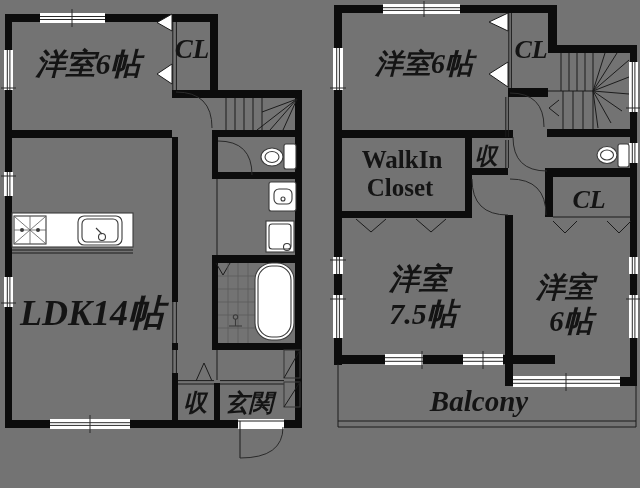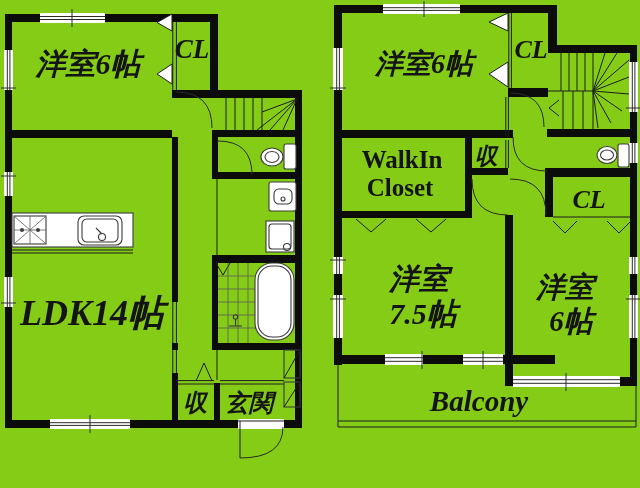--- a/index.html
+++ b/index.html
@@ -1,16 +1,16 @@
 <!DOCTYPE html>
 <html><head>
 <meta charset="utf-8">
 <style>
   html,body{margin:0;padding:0;background:#fff;}
-  .frame{position:relative;width:640px;height:488px;background:#84cc16;overflow:hidden;}
+  .frame{position:relative;width:640px;height:488px;background:#737373;overflow:hidden;}
   svg{position:absolute;left:0;top:0;}
   .wall{fill:#0c0c0c;stroke:none;}
   .thin{stroke:#1c1c1c;stroke-width:1;fill:none;}
   .fix{stroke:#3b3b3b;stroke-width:1.1;fill:#fff;}
   .fixn{stroke:#3b3b3b;stroke-width:1.1;fill:none;}
   .grid{stroke:#5a5a5a;stroke-width:0.8;fill:none;}
   .arc{stroke:#2a2a2a;stroke-width:1;fill:none;}
   .tri{fill:#fff;stroke:#1c1c1c;stroke-width:1;}
   .winln{stroke:#2a2a2a;stroke-width:1;fill:none;}
   .lbl{font-family:"Liberation Serif","DejaVu Serif",serif;font-weight:bold;fill:#141414;font-style:italic;}

